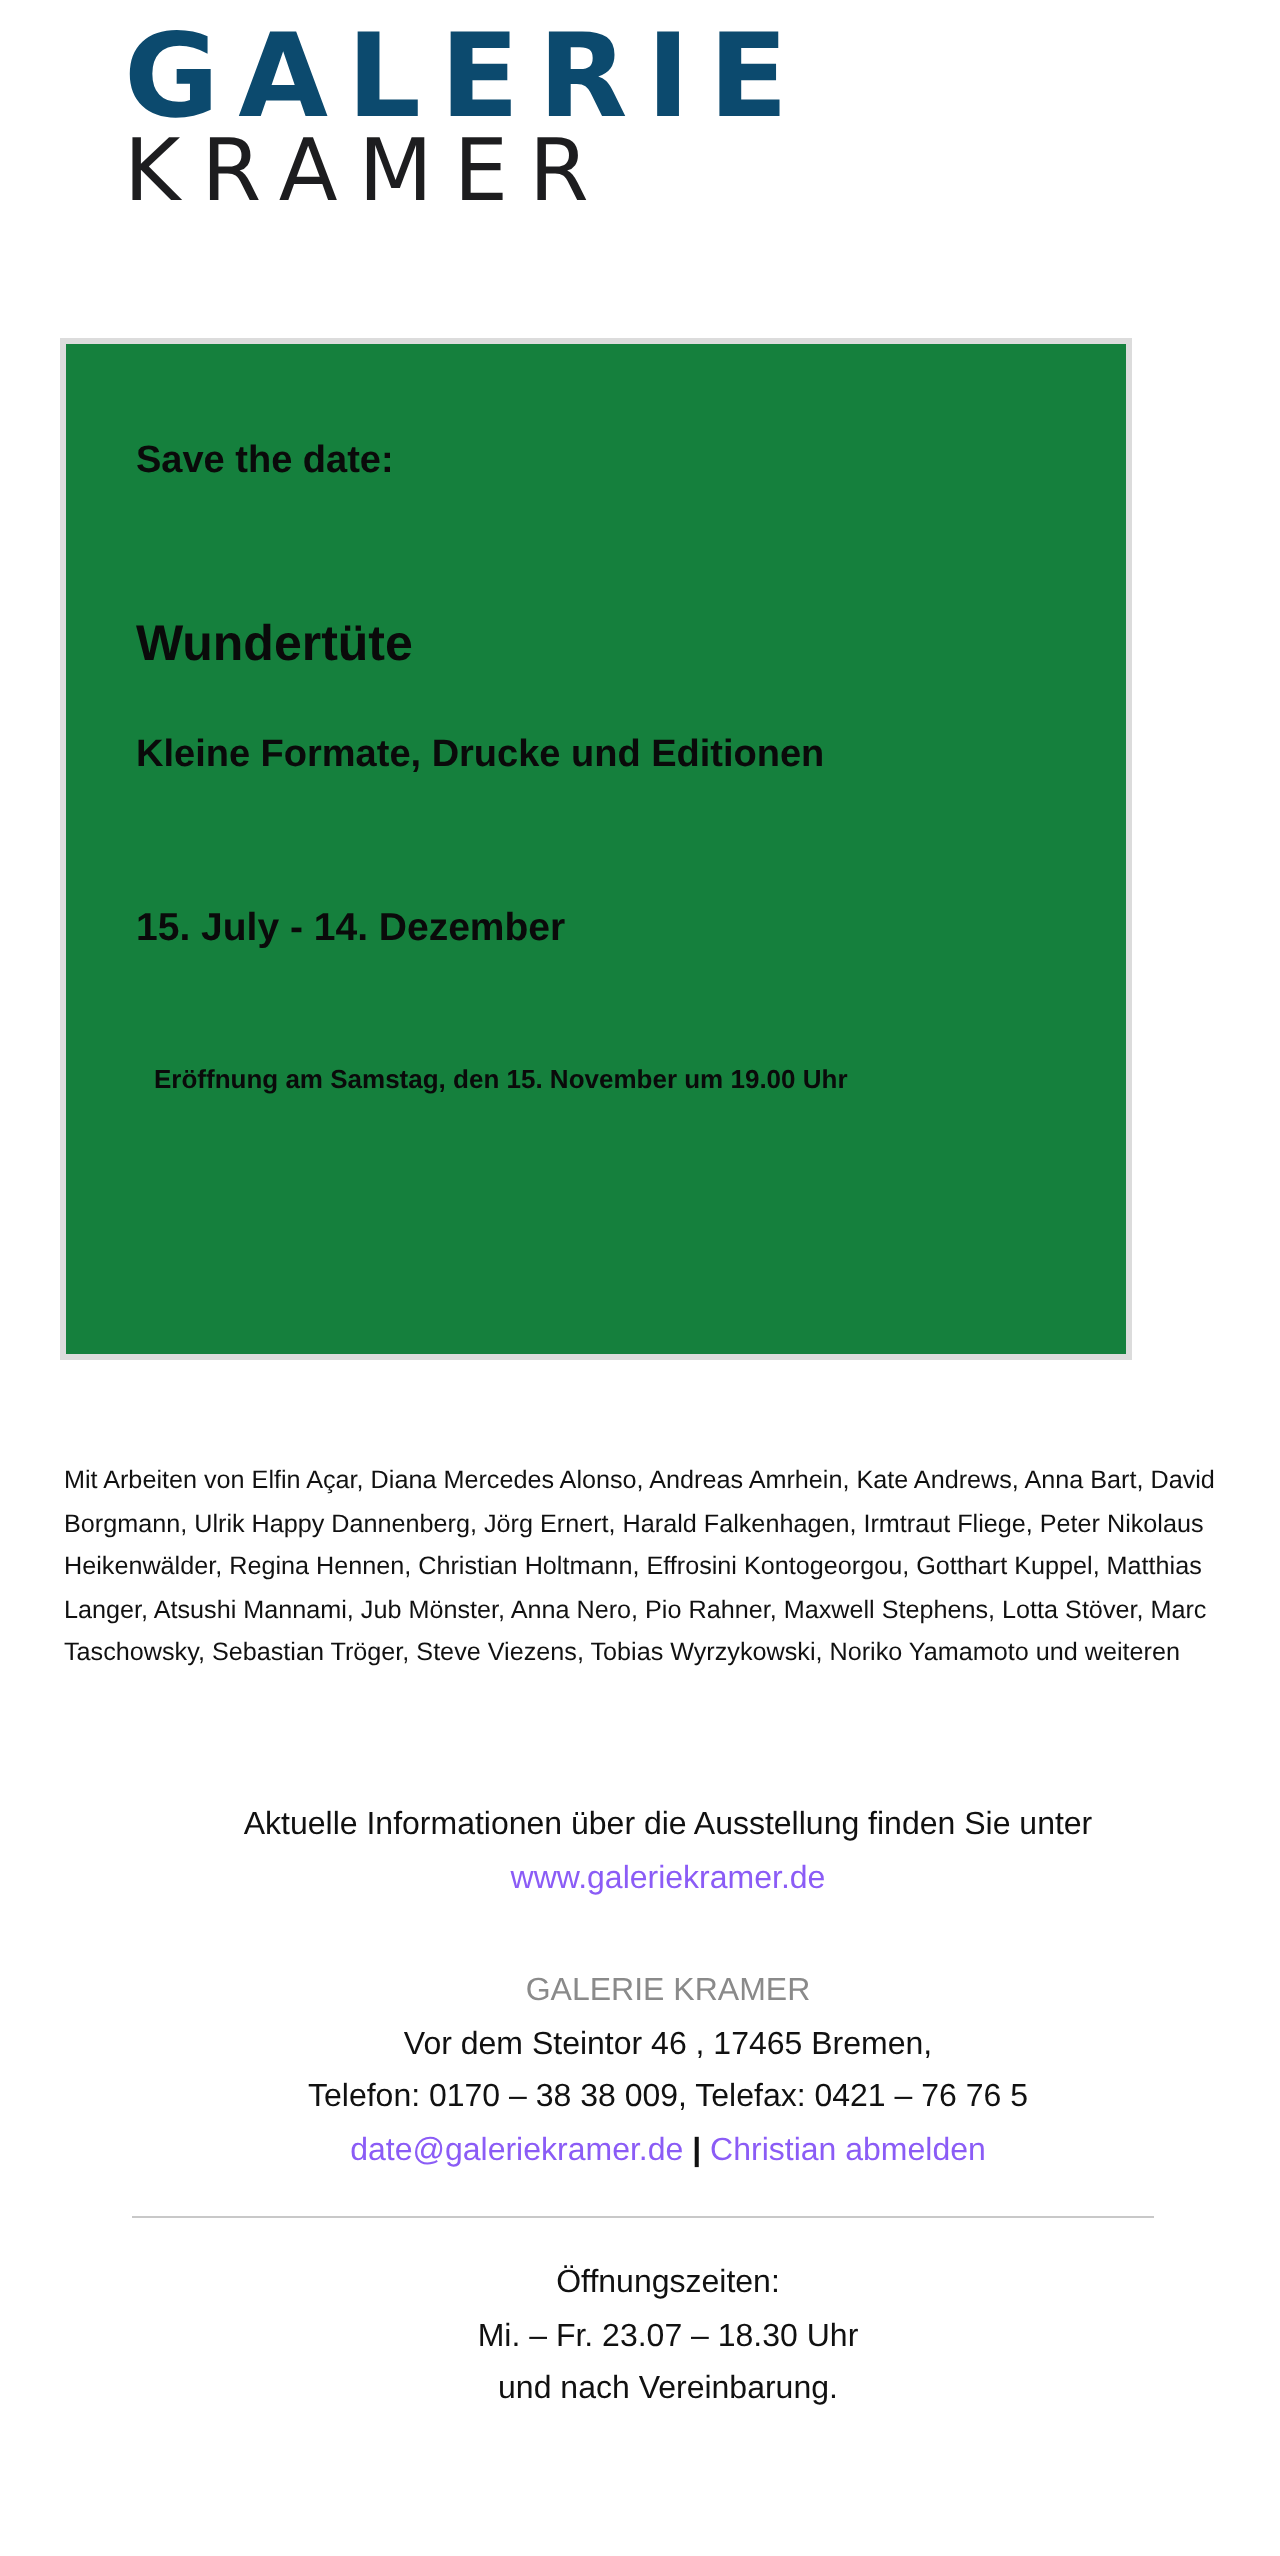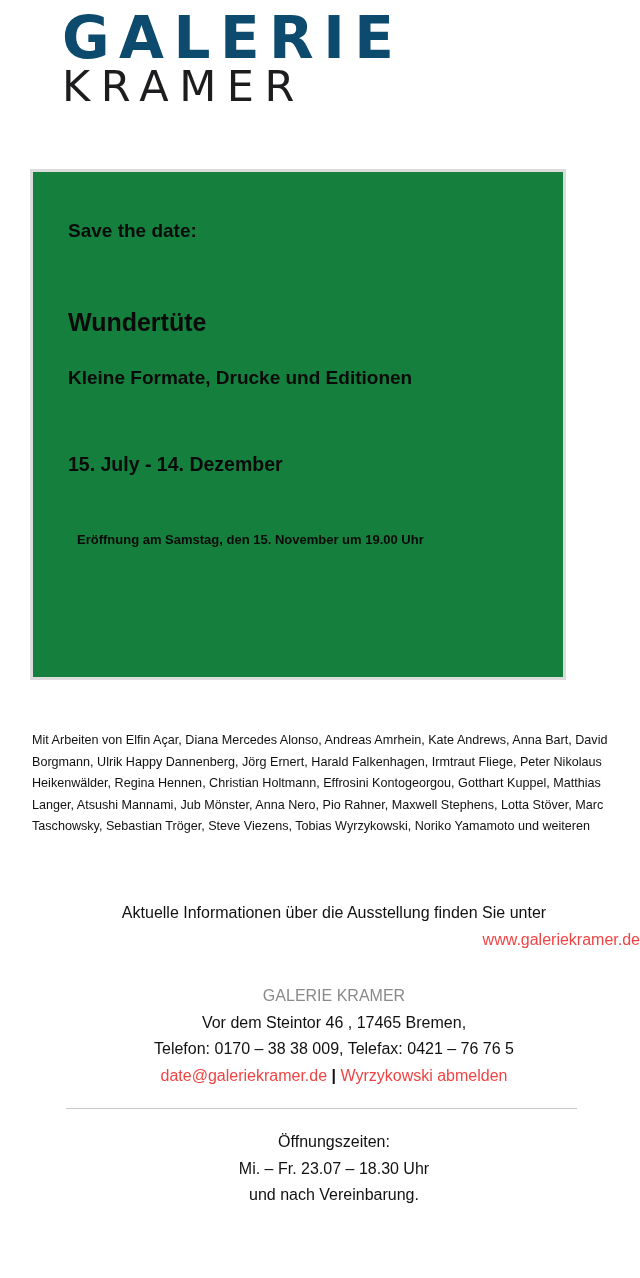--- a/index.html
+++ b/index.html
@@ -101,21 +101,21 @@
       width: 640px;
       text-align: center;
       font-size: 16px;
       line-height: 26.5px;
       color: #111111;
     }
     .info-block { top: 900px; }
     .contact-block { top: 983px; }
     .hours-block { top: 1129px; text-align: center; }
     .grey { color: #8a8a8a; }
-    .link { color: #ef4444; text-decoration: none; text-align: right; }
+    .link { color: #8b5cf6; text-decoration: none; }
     .sep { color: #111111; font-weight: bold; }
     .divider {
       position: absolute;
       left: 66px;
       top: 1108px;
       width: 511px;
       height: 1px;
       background: #c8c8c8;
     }
     .line { display: block; margin-left: 28px; }
@@ -143,21 +143,21 @@
   <a class="line link">www.galeriekramer.de</a>
 </div>
 
 <div class="center-block contact-block">
   <span class="line grey">GALERIE KRAMER</span>
   <span class="line">Vor dem Steintor 46 , 17465 Bremen,</span>
   <span class="line">Telefon: 0170 – 38 38 009, Telefax: 0421 – 76 76 5</span>
   <span class="line">
     <a class="link">date@galeriekramer.de</a>
     <span class="sep">|</span>
-    <a class="link">Wyrzykowski abmelden</a>
+    <a class="link">Christian abmelden</a>
   </span>
 </div>
 
 <div class="divider"></div>
 
 <div class="center-block hours-block">
   <span class="line">Öffnungszeiten:</span>
   <span class="line">Mi. – Fr. 23.07 – 18.30 Uhr</span>
   <span class="line">und nach Vereinbarung.</span>
 </div>

